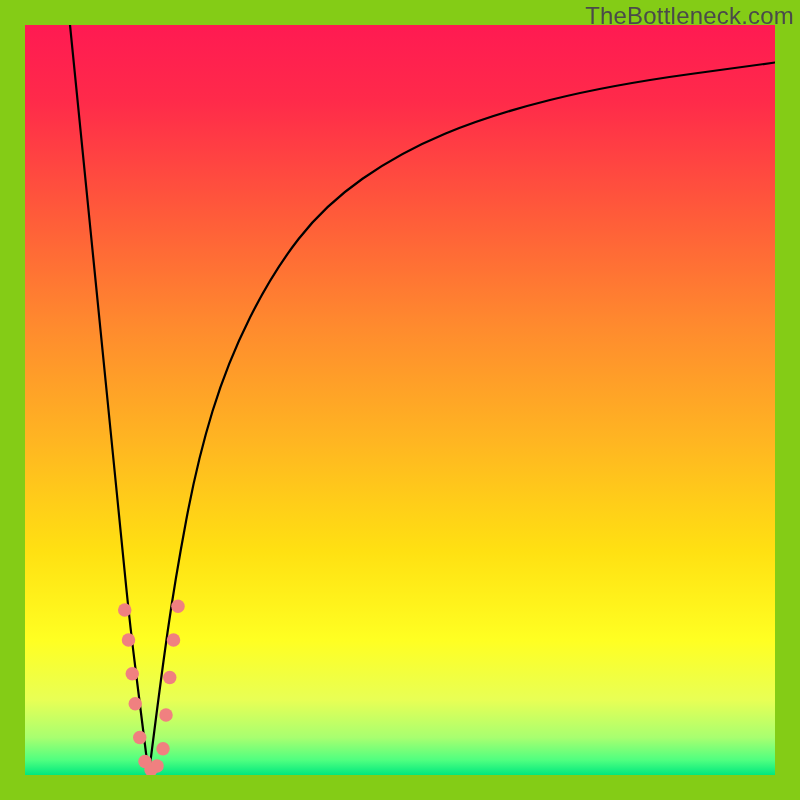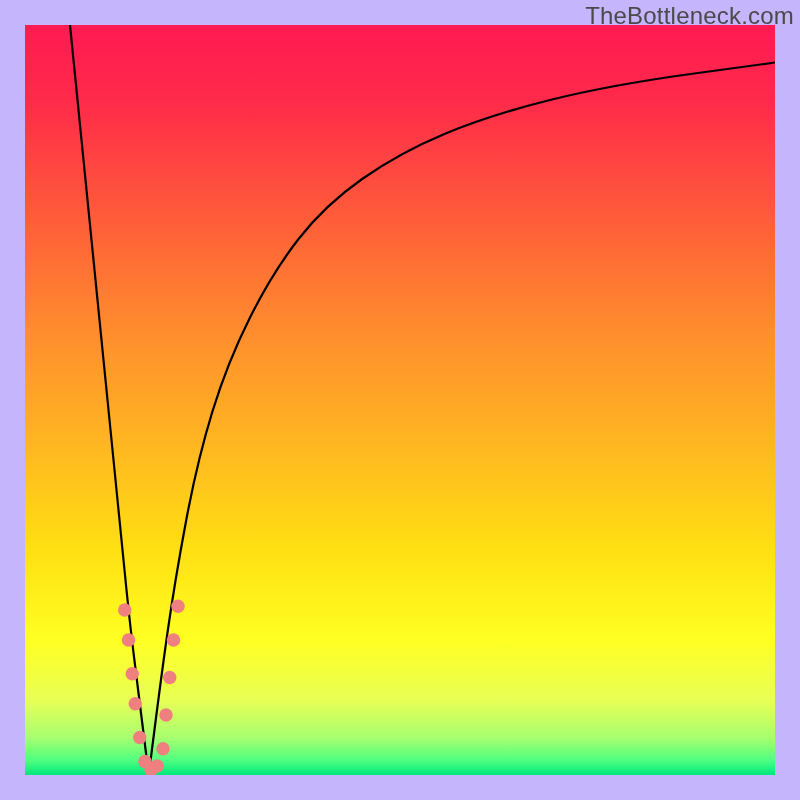--- a/index.html
+++ b/index.html
@@ -8,21 +8,21 @@
     width: 800px;
     height: 800px;
     overflow: hidden;
     background: #000;
     font-family: Arial, Helvetica, sans-serif;
   }
   .frame {
     position: relative;
     width: 800px;
     height: 800px;
-    background: #c4b5fd;
+    background: #84cc16;
     text-decoration: underline;
   }
   .plot-area {
     position: absolute;
     left: 25px;
     top: 25px;
     width: 750px;
     height: 750px;
     overflow: hidden;
   }

